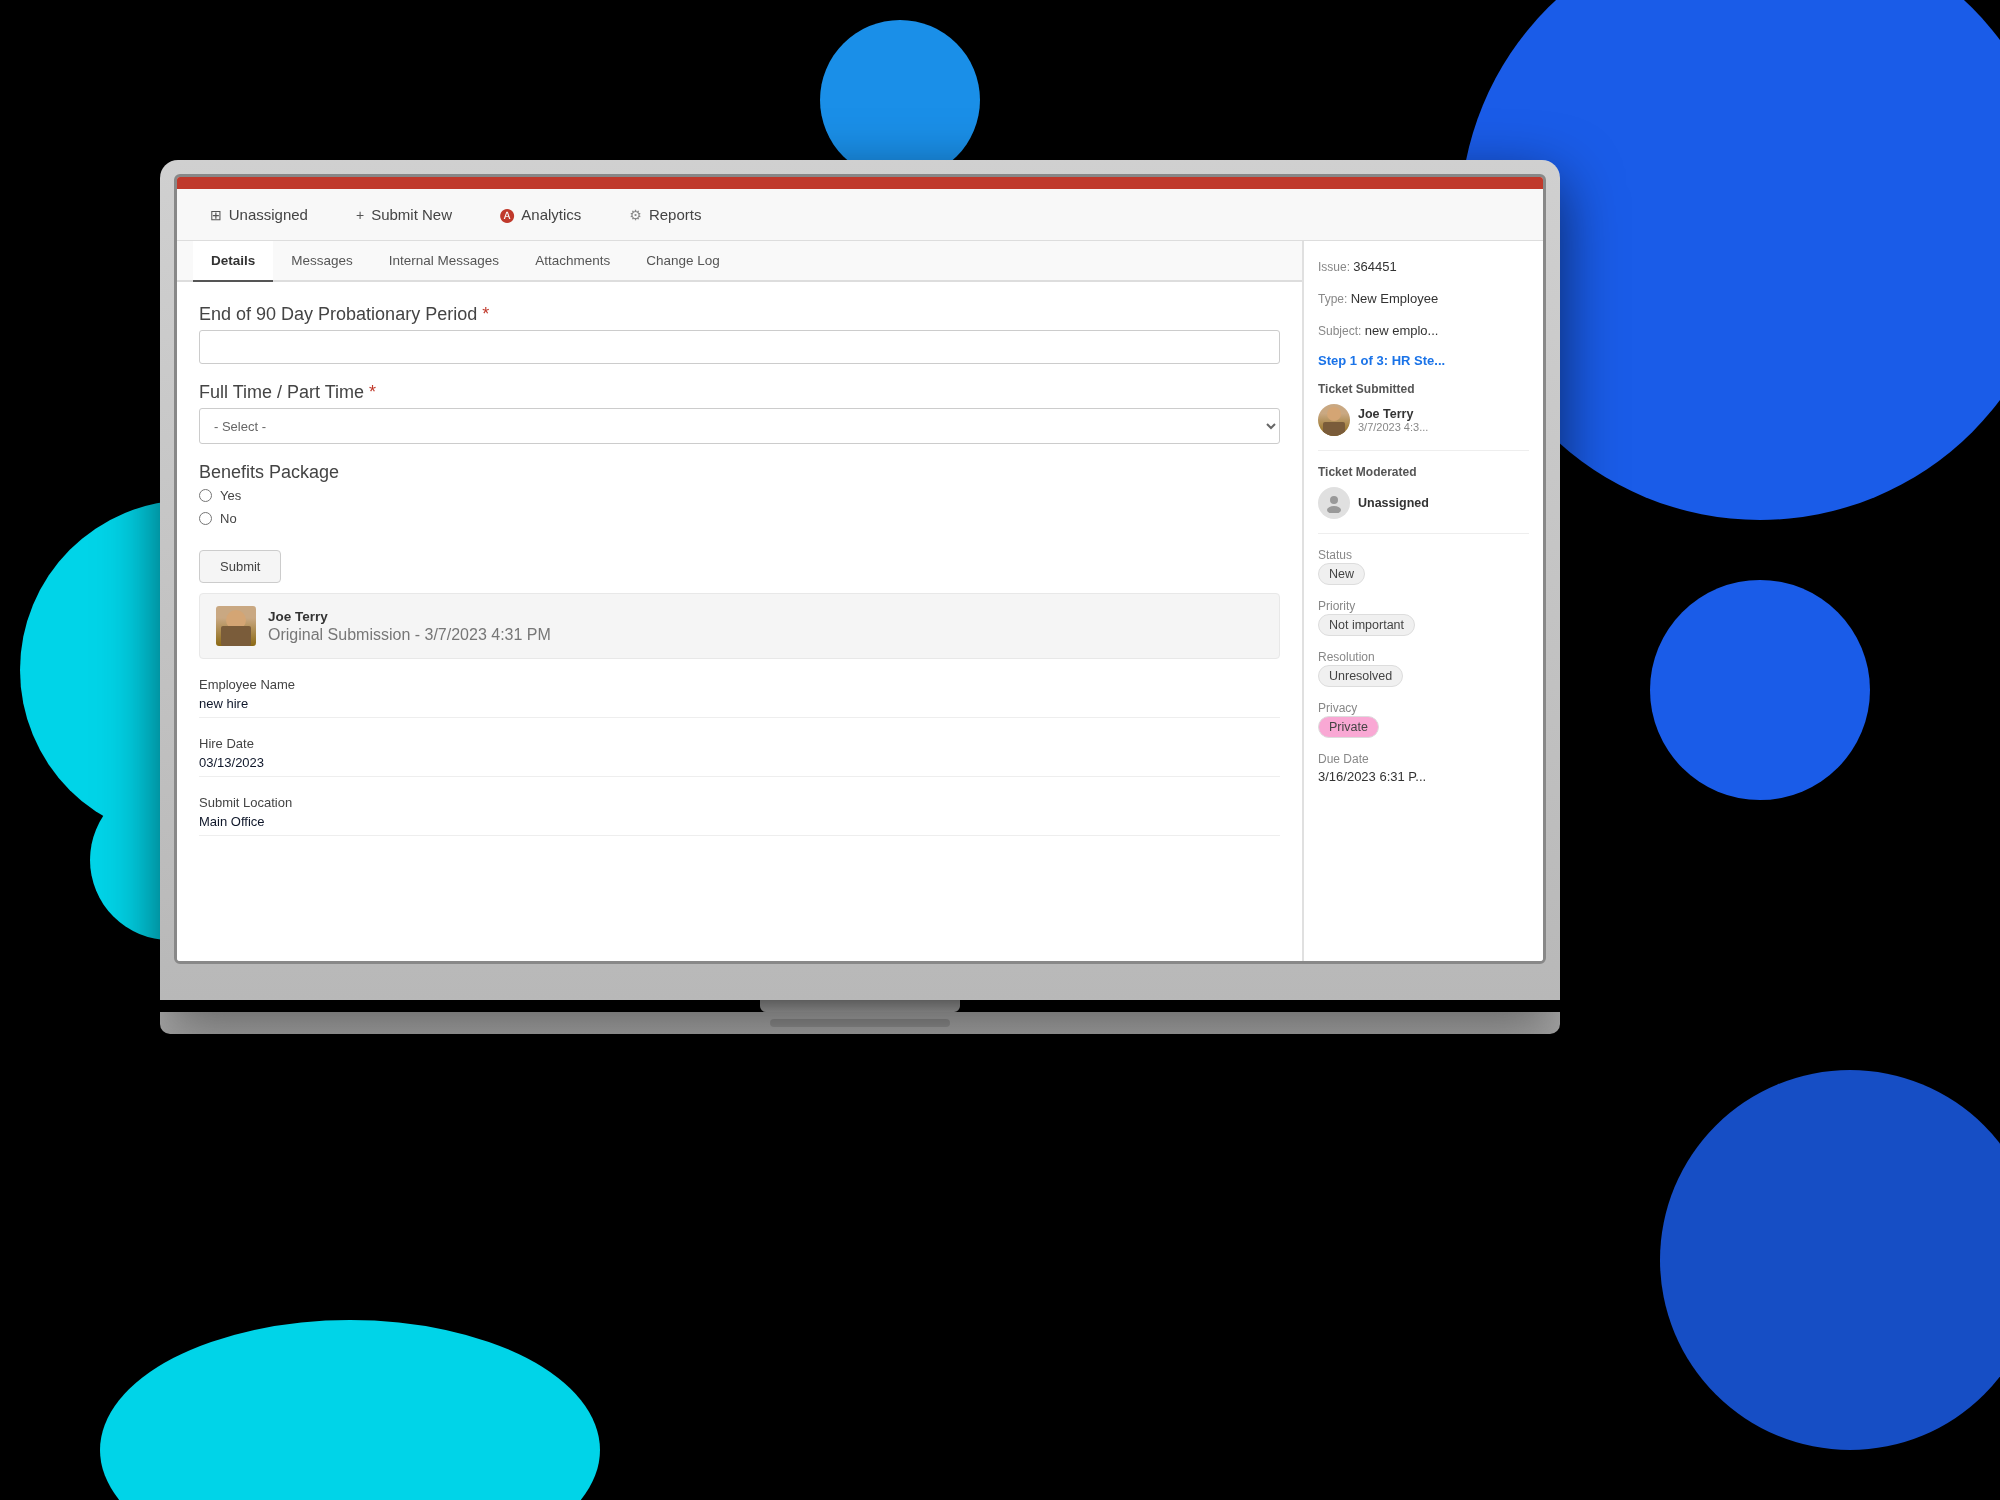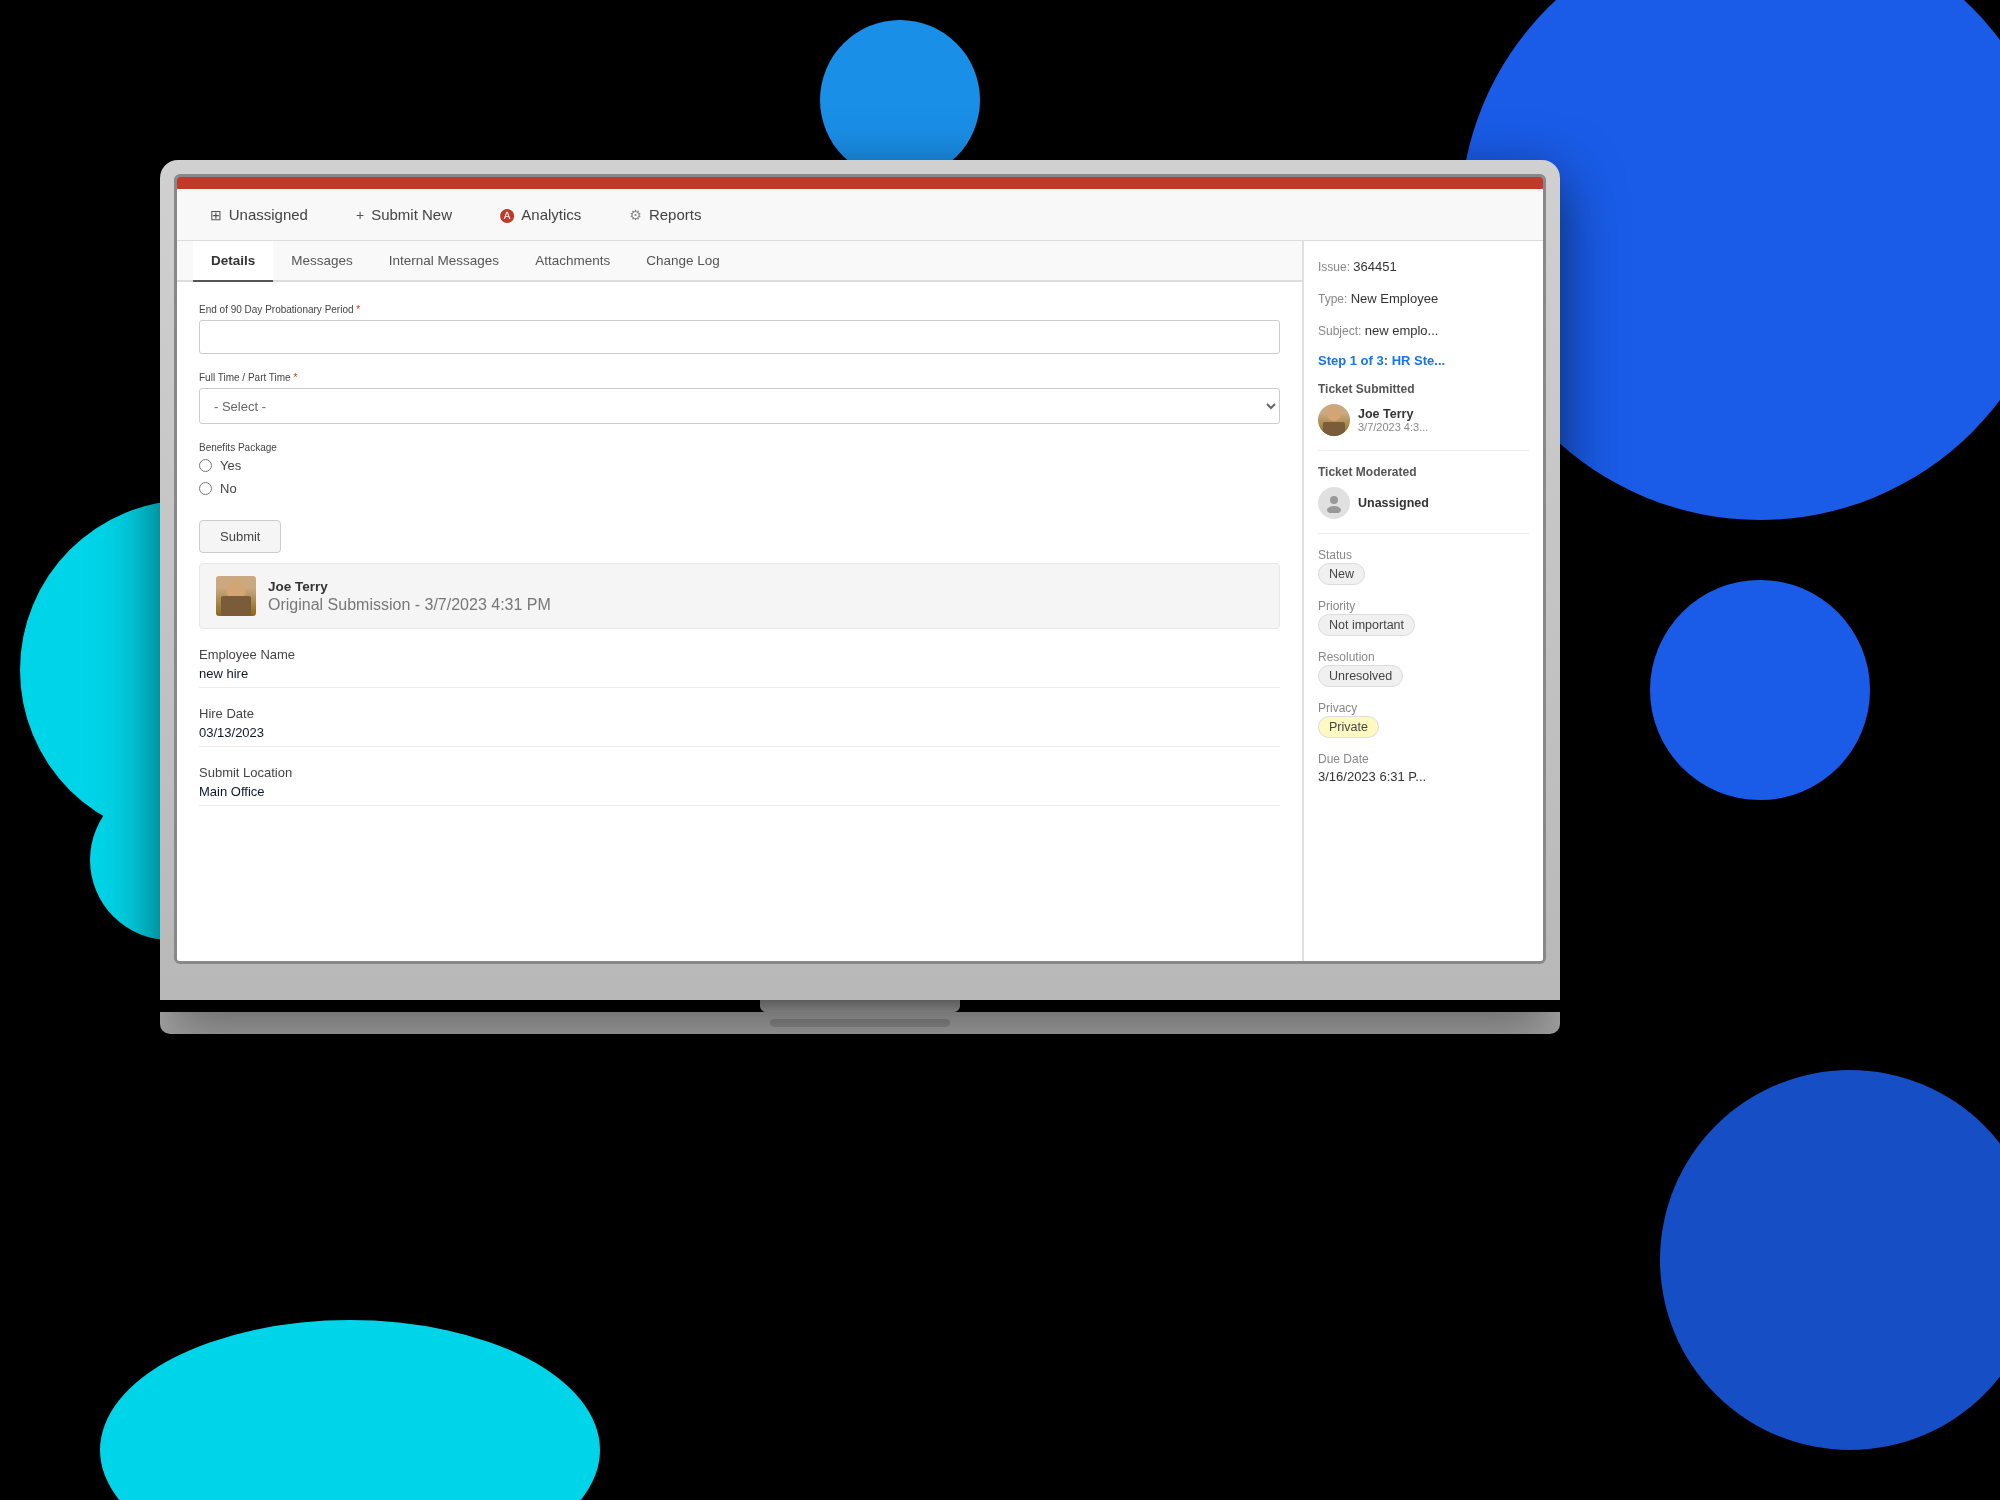--- a/index.html
+++ b/index.html
@@ -168,21 +168,21 @@
     
     .form-content {
       padding: 22px 22px;
     }
 
     .form-group {
       margin-bottom: 18px;
     }
 
     .form-label {
-      font-size: 10px;
+      font-size: 18px;
       color: #444;
       margin-bottom: 5px;
       display: block;
     }
     .required { color: #c0392b; }
 
     .form-input {
       width: 100%;
       height: 34px;
       border: 1px solid #ccc;
@@ -383,21 +383,21 @@
       background: #f0f0f0;
       border: 1px solid #ddd;
       border-radius: 11px;
       padding: 3px 10px;
       font-size: 12.5px;
       color: #444;
     }
 
     .status-badge.new { background: #f0f0f0; }
     .status-badge.unresolved { background: #f0f0f0; }
-    .status-badge.private { background: #fef9c3; }
+    .status-badge.private { background: #f9a8d4; }
     .status-badge.not-important { background: #f0f0f0; }
 
     
     .laptop-base-wrap {
       display: flex;
       justify-content: center;
     }
     .laptop-notch {
       width: 200px;
       height: 12px;

